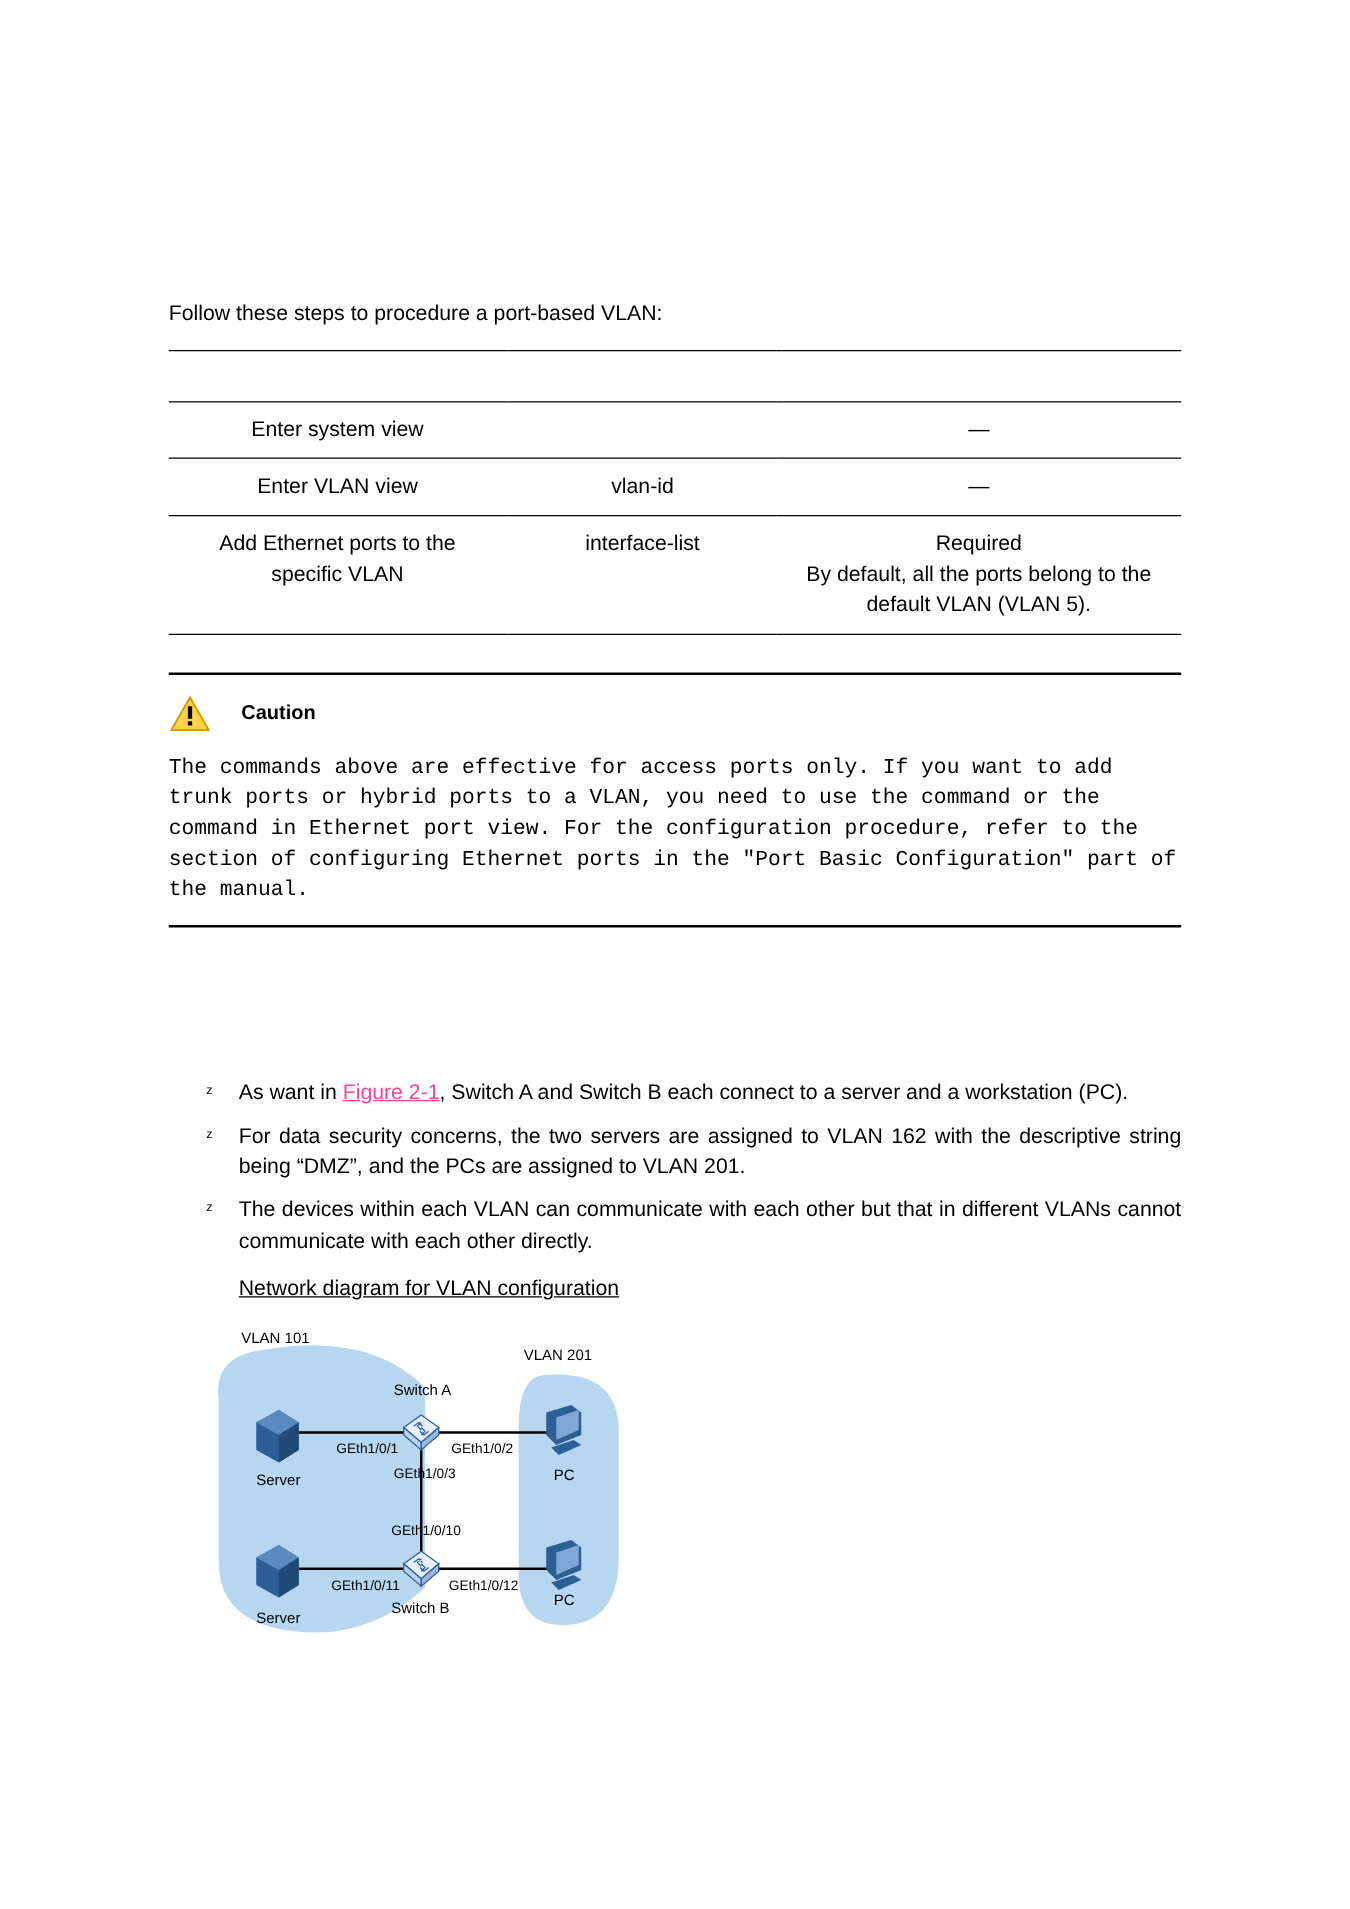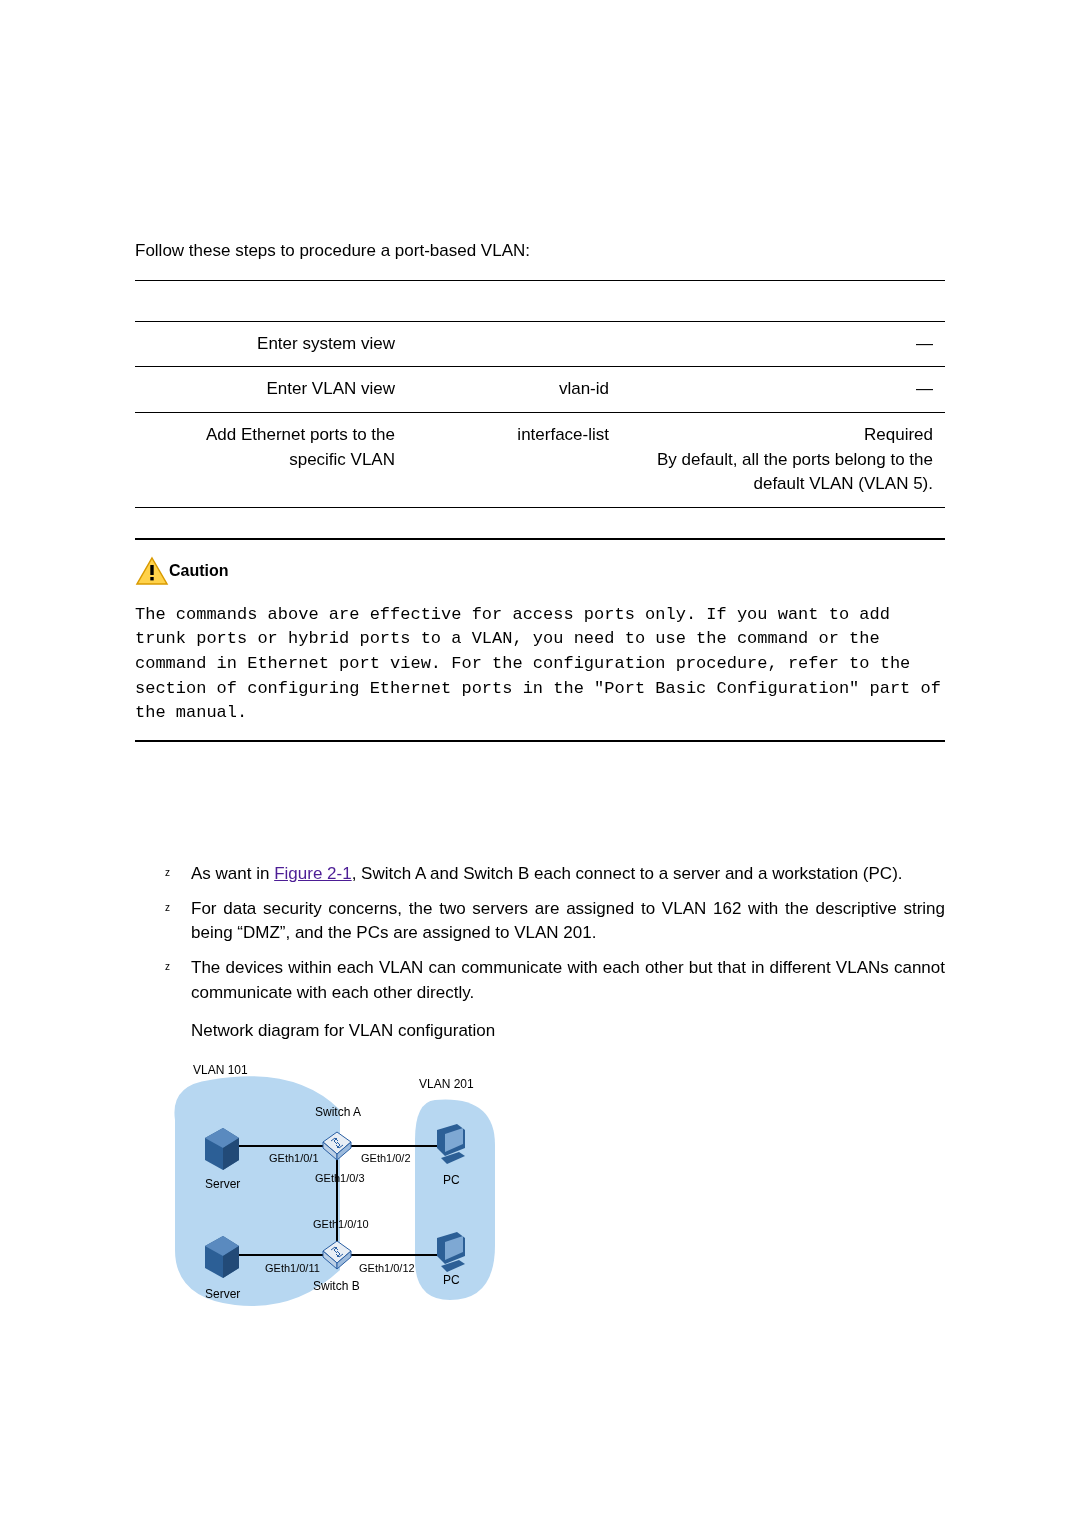--- a/index.html
+++ b/index.html
@@ -20,41 +20,41 @@
 
   table.cfg {
     width: 100%;
     border-collapse: collapse;
     margin-top: 6px;
   }
   table.cfg th, table.cfg td {
     border-top: 1px solid #000;
     border-bottom: 1px solid #000;
     padding: 10px 12px;
-    text-align: right;
+    text-align: center;
     vertical-align: top;
     font-weight: normal;
   }
   table.cfg th {
     height: 28px;
     padding: 6px 10px;
   }
   table.cfg td.col-a { width: 250px; padding-left: 10px; }
   table.cfg td.col-b { width: 190px; }
   table.cfg td.col-c { }
 
   .callout-sep {
     border: none;
     border-top: 2px solid #000;
     margin: 30px 0 0 0;
   }
   .callout-head {
     display: flex;
     align-items: center;
-    gap: 0;
+    gap: 24px;
     margin: 16px 0 10px 0;
   }
   .callout-head svg { display:block; }
   .callout-title {
     font-weight: bold;
     font-size: 16px;
   }
   .callout-body { margin-bottom: 14px; font-family: Liberation Mono, monospace; }
   .callout-sep2 {
     border: none;
@@ -74,27 +74,28 @@
     text-align: justify;
   }
   ul.req li::before {
     content: "z";
     position: absolute;
     left: 30px;
     top: 4px;
     font-size: 10px;
   }
   a.figref {
-    color: #4c1d95;
+    color: #ec4899;
     text-decoration: underline;
   }
 
   .figcap {
     padding-left: 56px;
     margin: 14px 0 6px 0;
+    text-decoration: underline;
   }
 
   .diagram {
     width: 340px;
     margin-left: 30px;
   }
 
   .pagenum {
     text-align: center;
     font-size: 15px;

